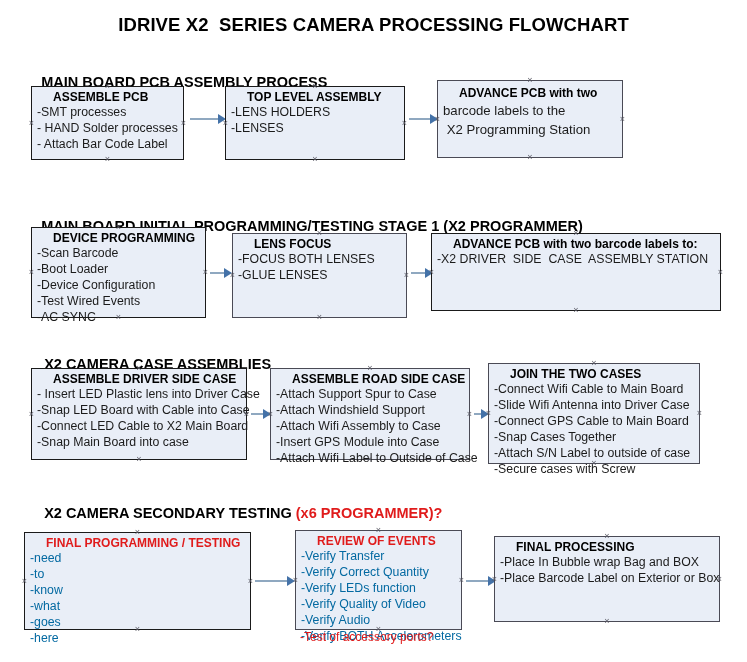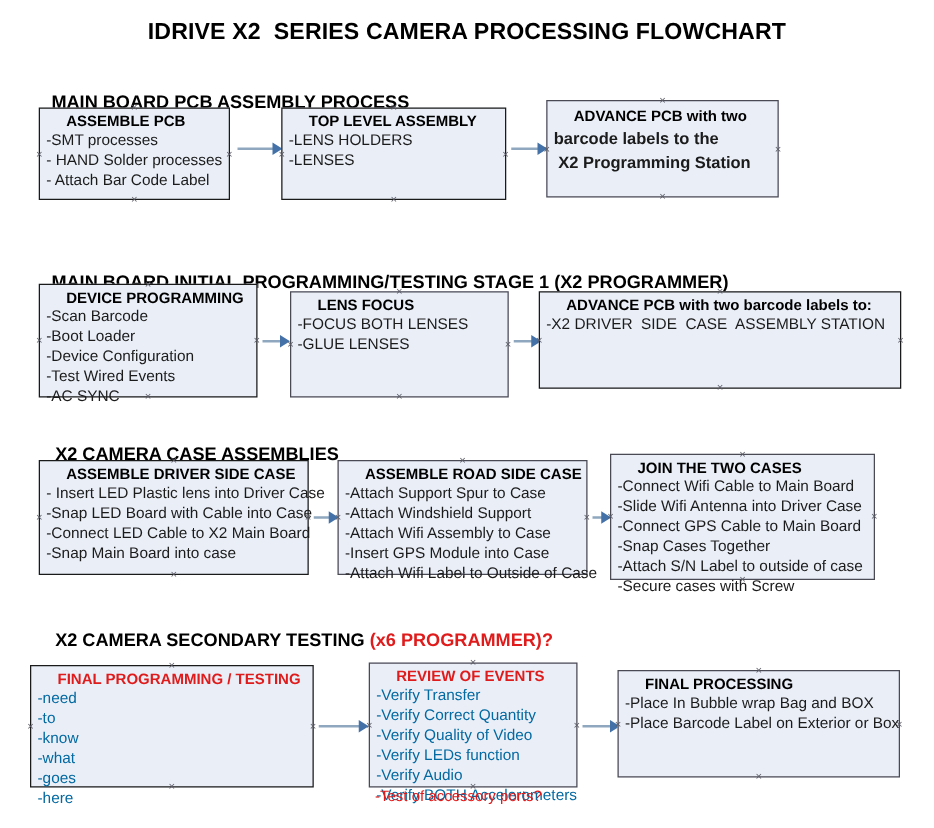--- a/index.html
+++ b/index.html
@@ -68,21 +68,21 @@
     margin-left: 16px;
   }
   .node-line {
     font-size: 12.3px;
     color: #1b1b1b;
     line-height: 1.30;
     white-space: pre;
   }
   
   .node.boldbody .node-line {
-    font-weight: bold;
+    font-weight: normal;
     font-size: 13.2px;
     line-height: 1.45;
   }
   
   .node.red .node-title { color: #e01b1b; }
   .node.red .node-line  { color: #0369a1; }
 
   
   .handle {
     position: absolute;
@@ -312,22 +312,22 @@
   <div class="connector">
     <div class="conn-line" style="left:255px; top:580px; width:35px;"></div>
     <div class="conn-head" style="left:287px; top:576px;"></div>
   </div>
 
   <div class="node thin red" style="left:295px; top:530px; width:167px; height:100px;">
     <div class="node-inner">
       <div class="node-title">REVIEW OF EVENTS</div>
       <div class="node-line">-Verify Transfer</div>
       <div class="node-line">-Verify Correct Quantity</div>
+      <div class="node-line">-Verify LEDs function</div>
       <div class="node-line">-Verify Quality of Video</div>
-      <div class="node-line">-Verify LEDs function</div>
       <div class="node-line">-Verify Audio</div>
       <div class="node-line">-Verify BOTH Accelerometers</div>
     </div>
     <span class="handle top">×</span>
     <span class="handle bottom">×</span>
     <span class="handle left">×</span>
     <span class="handle right">×</span>
   </div>
 
   <div class="overflow-line" style="left:300px; top:630px;">-Test of accessory ports?</div>

